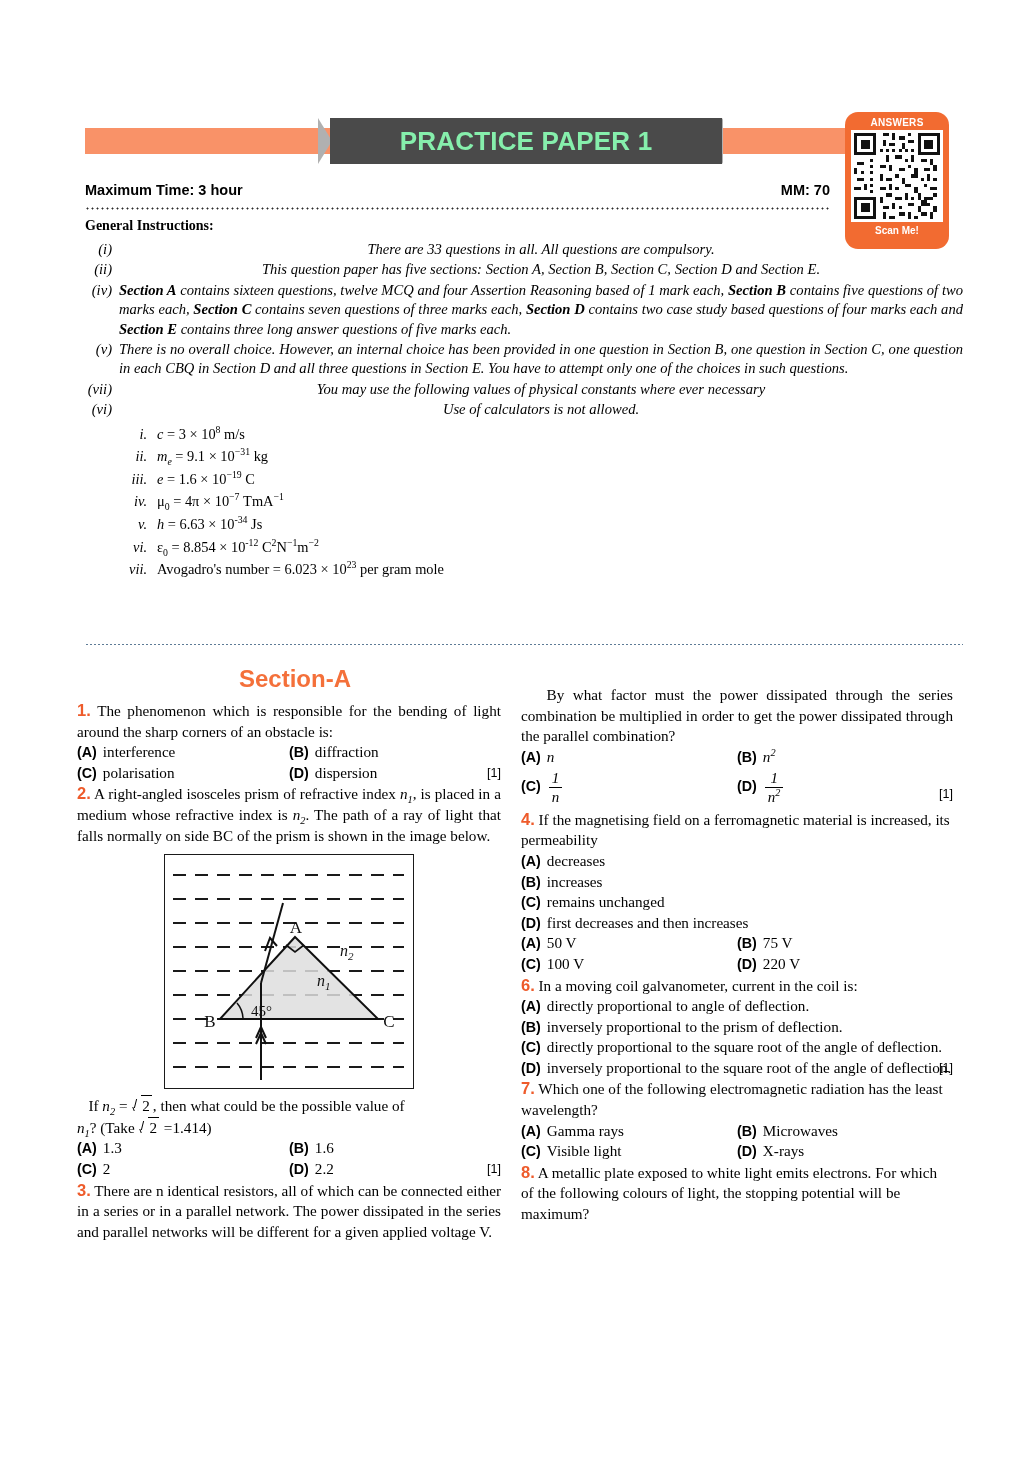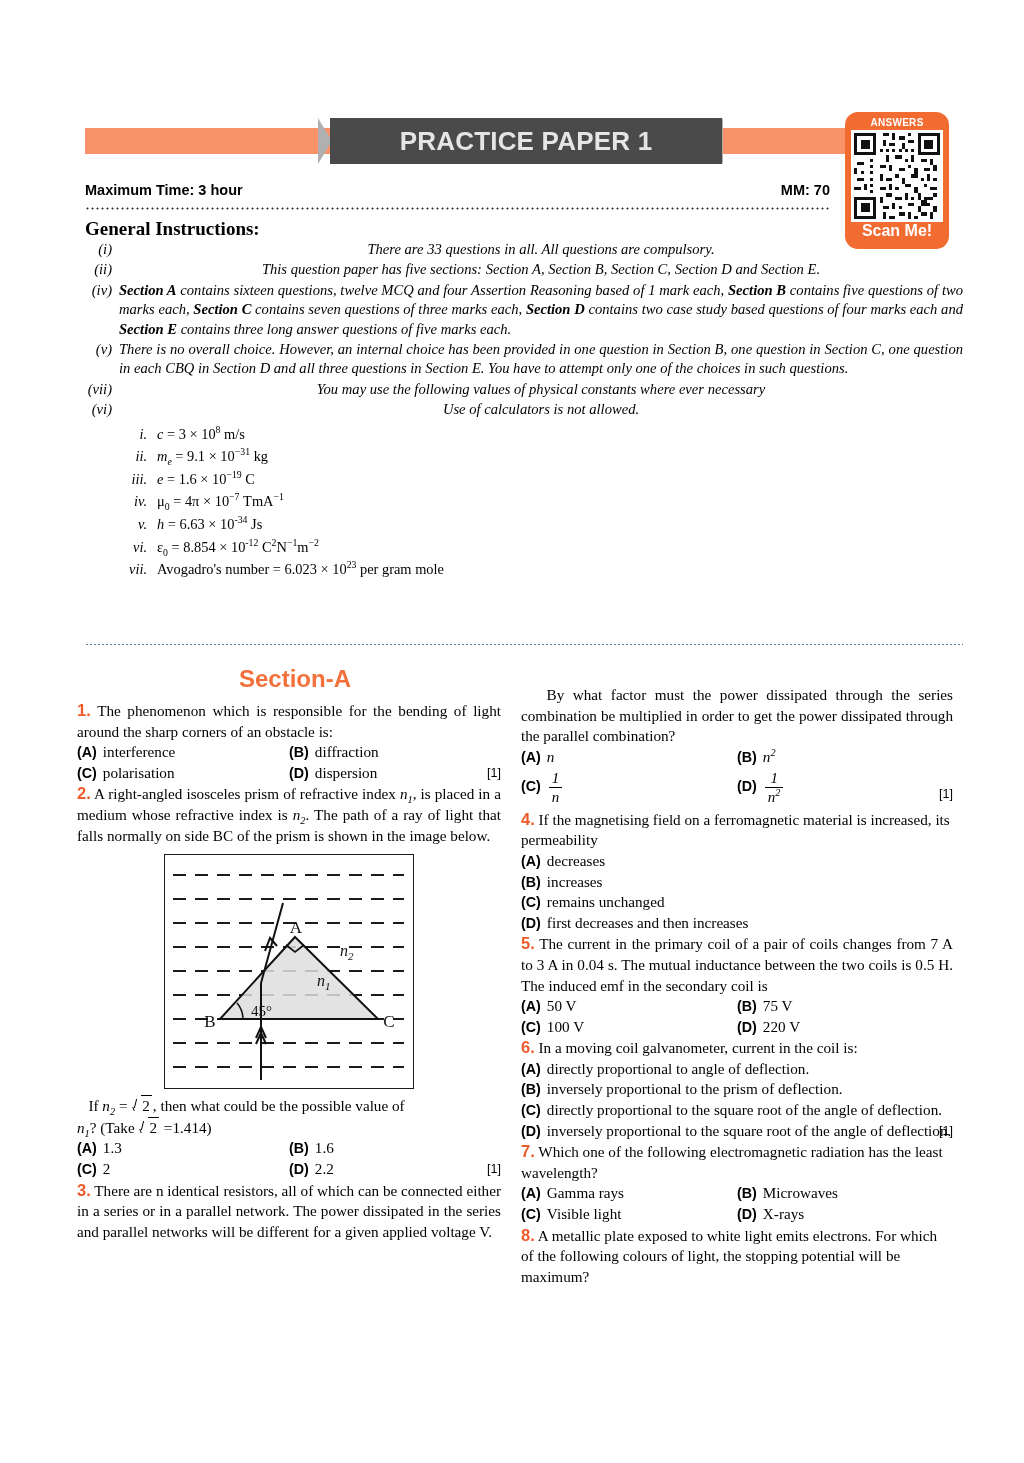--- a/index.html
+++ b/index.html
@@ -54,21 +54,21 @@
   .band-center {
     position: absolute;
     left: 245px; top: 0px;
     width: 392px; height: 46px;
     background: #4A4A4A;
     display: flex;
     align-items: center;
     justify-content: center;
   }
   .band-title {
-    color: #e5e5e5;
+    color: #86efac;
     font-family: "Liberation Sans", sans-serif;
     font-weight: bold;
     font-size: 26px;
     letter-spacing: 0.2px;
   }
 
   
   .qr-badge {
     position: absolute;
     left: 845px;
@@ -93,21 +93,21 @@
     width: 92px;
     height: 92px;
     background: #ffffff;
     margin: 0 auto;
     position: relative;
   }
   .qr-svg { display: block; }
   .qr-label-bot {
     color: #ffffff;
     font-family: "Liberation Sans", sans-serif;
-    font-size: 16px;
+    font-size: 10px;
     font-weight: bold;
     line-height: 17px;
     height: 17px;
   }
 
   
   .meta-row {
     position: absolute;
     left: 85px;
     top: 182px;
@@ -128,21 +128,21 @@
     background-size: 5px 3px;
     background-repeat: repeat-x;
   }
 
   
   .gen-head {
     position: absolute;
     left: 85px; top: 218px;
     font-family: "Liberation Serif", serif;
     font-weight: bold;
-    font-size: 19px;
+    font-size: 14px;
   }
   .instr-list {
     position: absolute;
     left: 85px; top: 240px;
     width: 878px;
     font-style: italic;
     font-size: 14.6px;
     line-height: 19.4px;
   }
   .instr-item {
@@ -686,24 +686,20 @@
       </div>
       <div class="opts">
         <div class="opt opt-full">
           <span class="opt-lbl">(D)</span>
           <span class="opt-txt">first decreases and then increases</span>
         </div>
       </div>
     </div>
 
     <div class="q">
-      <div class="qbody">
-        <span class="qnum">5.</span>
-        <span>The current in the primary coil of a pair of coils changes from 7 A to 3 A in 0.04 s. The mutual inductance between the two coils is 0.5 H. The induced emf in the secondary coil is</span>
-      </div>
       <div class="opts">
         <div class="opt">
           <span class="opt-lbl">(A)</span>
           <span class="opt-txt">50 V</span>
         </div>
         <div class="opt">
           <span class="opt-lbl">(B)</span>
           <span class="opt-txt">75 V</span>
         </div>
       </div>

